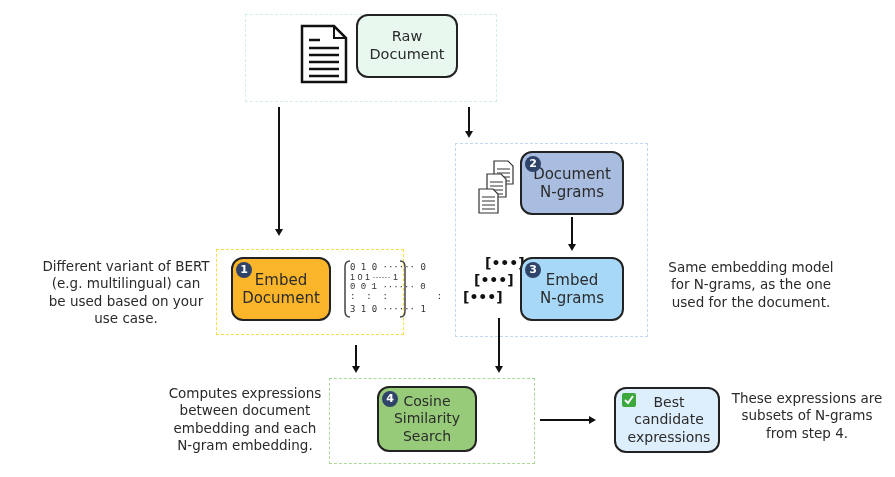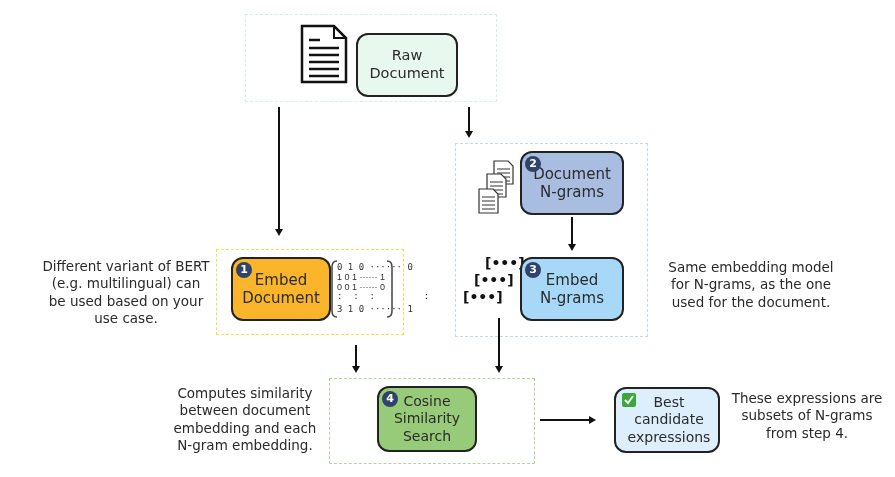--- a/index.html
+++ b/index.html
@@ -38,45 +38,45 @@
     <path d="M34 2 V14 H46" fill="none" stroke="#111" stroke-width="2"></path>
     <line x1="9" y1="16" x2="20" y2="16" stroke="#111" stroke-width="2.5"></line>
     <line x1="9" y1="24" x2="39" y2="24" stroke="#111" stroke-width="2.5"></line>
     <line x1="9" y1="31" x2="39" y2="31" stroke="#111" stroke-width="2.5"></line>
     <line x1="9" y1="38" x2="39" y2="38" stroke="#111" stroke-width="2.5"></line>
     <line x1="9" y1="45" x2="39" y2="45" stroke="#111" stroke-width="2.5"></line>
     <line x1="9" y1="52" x2="39" y2="52" stroke="#111" stroke-width="2.5"></line>
   </svg>
 </div>
 
-<div class="node" style="left:356px; top:33px; width:102px; height:64px; background:#e8f8ef;">
+<div class="node" style="left:356px; top:14px; width:102px; height:64px; background:#e8f8ef;">
   <span class="label">Raw
 Document</span>
 </div>
 
 <div class="vline" style="left:278px; top:107px; height:124px;"></div>
 <div class="arrow-down" style="left:275px; top:229px;"></div>
 
 <div class="vline" style="left:468px; top:107px; height:25px;"></div>
 <div class="arrow-down" style="left:465px; top:131px;"></div>
 
 <div class="node" style="left:231px; top:257px; width:100px; height:64px; background:#fbb52a;">
   <span class="badge">1</span>
   <span class="label" style="font-size:15px;">Embed
 Document</span>
 </div>
 
-<div class="abs" style="left:331px; top:259px; width:62px; height:60px;">
+<div class="abs" style="left:344px; top:259px; width:62px; height:60px;">
   <svg width="62" height="60" viewBox="0 0 62 60" style="position:absolute; left:0; top:0;">
     <path d="M6 2 Q1 2 1 8 V52 Q1 58 6 58" fill="none" stroke="#444" stroke-width="1.5"></path>
     <path d="M56 2 Q61 2 61 8 V52 Q61 58 56 58" fill="none" stroke="#444" stroke-width="1.5"></path>
   </svg>
   <div class="abs" style="left:6px; top:3px; font-size:9px; line-height:10px; white-space:pre; font-family:'DejaVu Sans Mono', monospace; color:#333;">0 1 0 ······ 0</div>
   <div class="abs" style="left:6px; top:13px; font-size:9px; line-height:10px; white-space:pre; font-family:Liberation Sans, sans-serif; color:#333;">1 0 1 ······ 1</div>
-  <div class="abs" style="left:6px; top:23px; font-size:9px; line-height:10px; white-space:pre; font-family:Liberation Sans, sans-serif; color:#333;">0 0 1 ······ 0</div>
+  <div class="abs" style="left:6px; top:23px; font-size:9px; line-height:10px; white-space:pre; font-family:Liberation Mono, monospace; color:#333;">0 0 1 ······ 0</div>
   <div class="abs" style="left:6px; top:32px; font-size:9px; line-height:10px; white-space:pre; font-family:'DejaVu Sans Mono', monospace; color:#333;">:  :  :         :</div>
   <div class="abs" style="left:6px; top:45px; font-size:9px; line-height:10px; white-space:pre; font-family:'DejaVu Sans Mono', monospace; color:#333;">3 1 0 ······ 1</div>
 </div>
 
 <div class="abs" style="left:478px; top:160px;">
   <svg width="36" height="54" viewBox="0 0 36 54">
     <g>
       <path d="M16 1 H30 L35 6 V24 H16 Z" fill="#fff" stroke="#333" stroke-width="1.2"></path>
       <line x1="19" y1="9" x2="32" y2="9" stroke="#333"></line>
         <line x1="19" y1="13" x2="32" y2="13" stroke="#333"></line>
@@ -148,19 +148,19 @@
 expressions</span>
 </div>
 
 <div class="note" style="left:20px; top:258px; width:180px;margin-left:16px;">Different variant of BERT
 (e.g. multilingual) can
 be used based on your
 use case.</div>
 <div class="note" style="left:656px; top:259px; width:190px;">Same embedding model
 for N-grams, as the one
 used for the document.</div>
-<div class="note" style="left:165px; top:385px; width:160px;">Computes similarity
+<div class="note" style="left:165px; top:385px; width:160px;">Computes expressions
 between document
 embedding and each
 N-gram embedding.</div>
 <div class="note" style="left:722px; top:390px; width:170px;">These expressions are
 subsets of N-grams
 from step 4.</div>
 
 </body></html>

